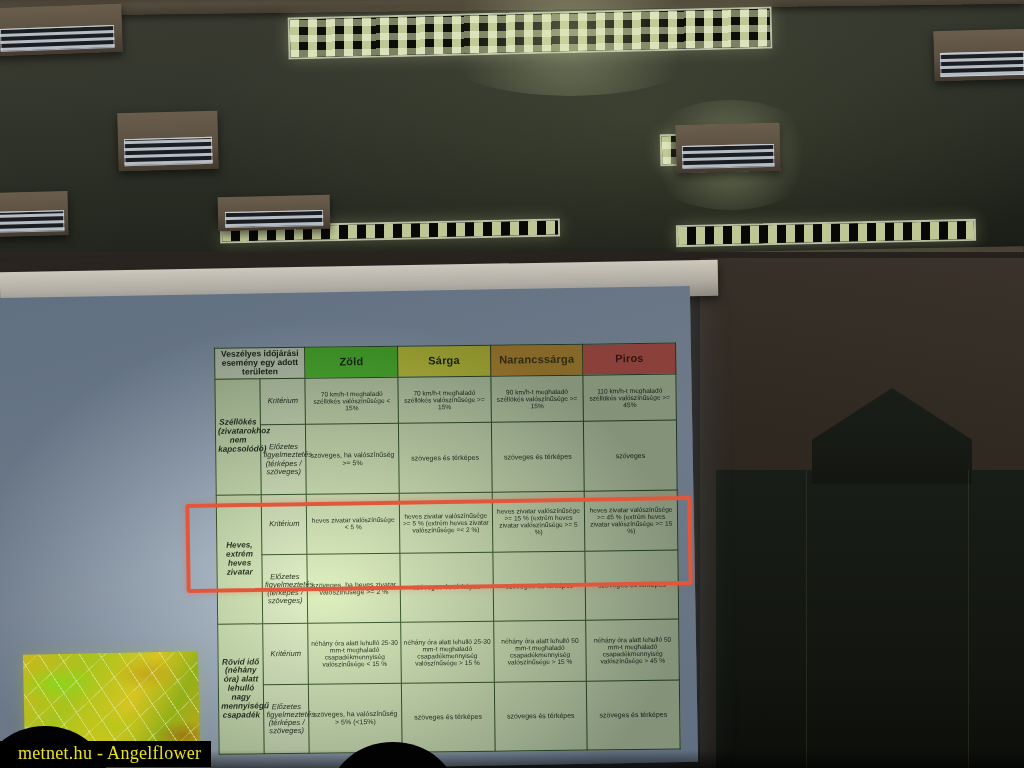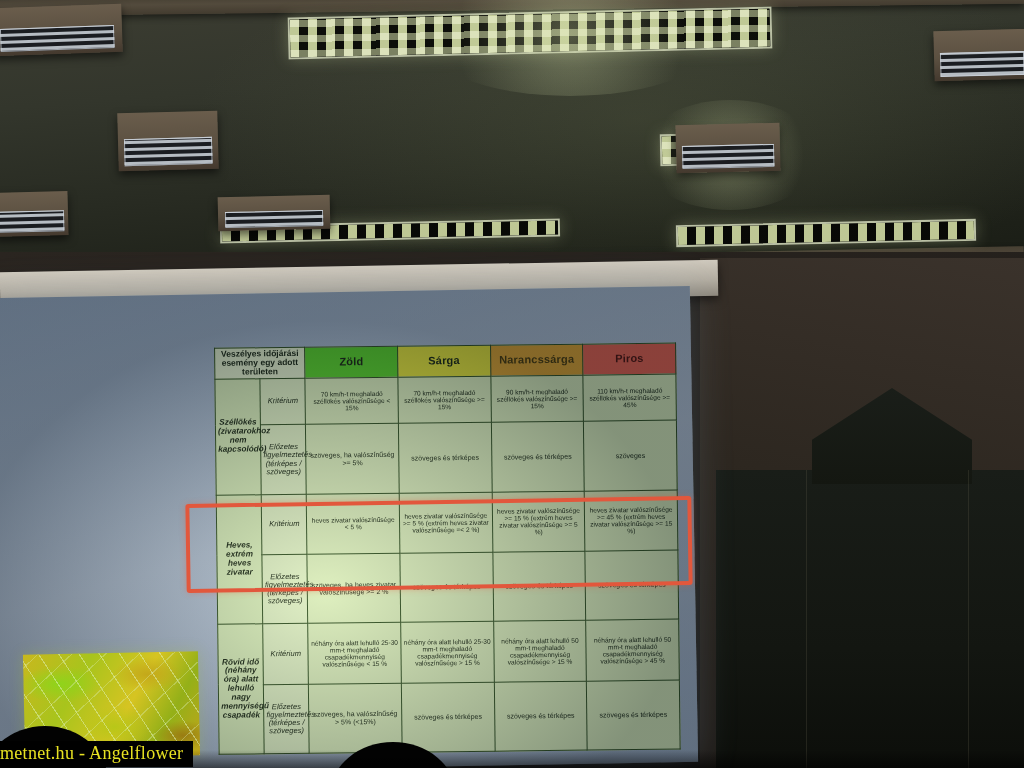--- a/index.html
+++ b/index.html
@@ -227,21 +227,21 @@
   .head-mid   { left: 330px; top: 742px; width: 126px; height: 92px; }
   .fg-dark {
     position: absolute; left: 0; bottom: 0; width: 1024px; height: 18px;
     background: linear-gradient(180deg, rgba(0,0,0,0) 0%, rgba(0,0,0,0.55) 100%);
   }
 
   
   .watermark {
     position: absolute; left: 0px; top: 741px;
     background: #000;
-    padding: 2px 10px 3px 0;
+    padding: 2px 10px 3px 18px;
     color: #e8e222;
     font-family: "Liberation Serif", serif;
     font-size: 18px;
     letter-spacing: .3px;
     white-space: nowrap;
   }
 </style>
 </head>
 <body>
 

